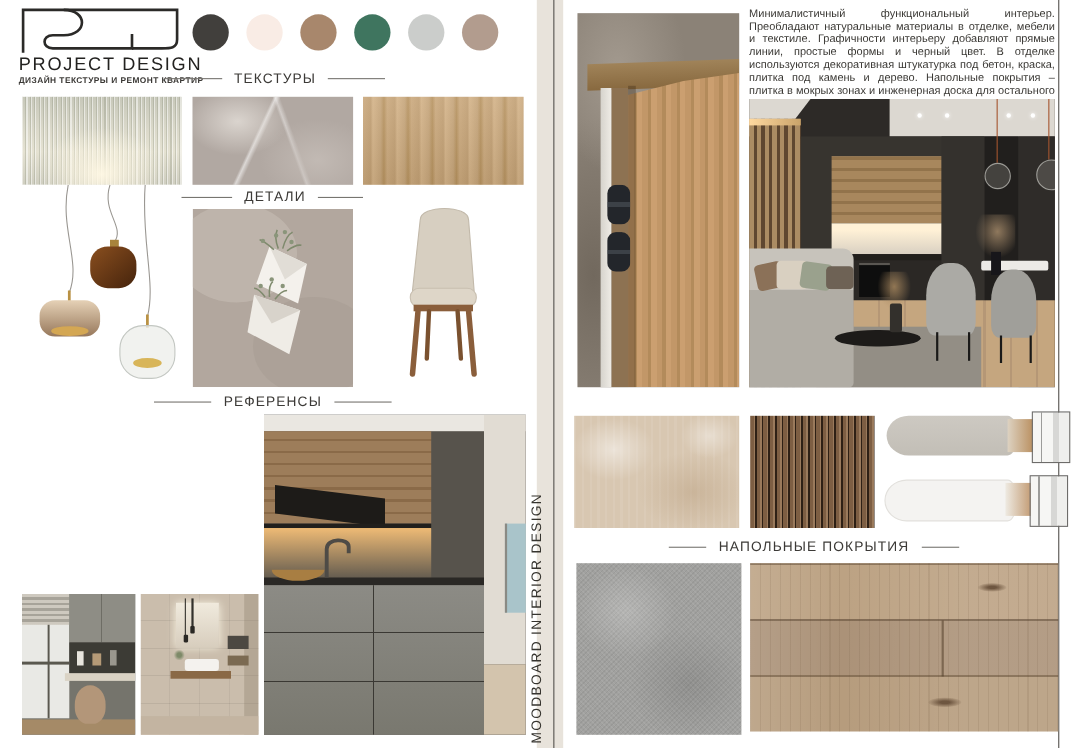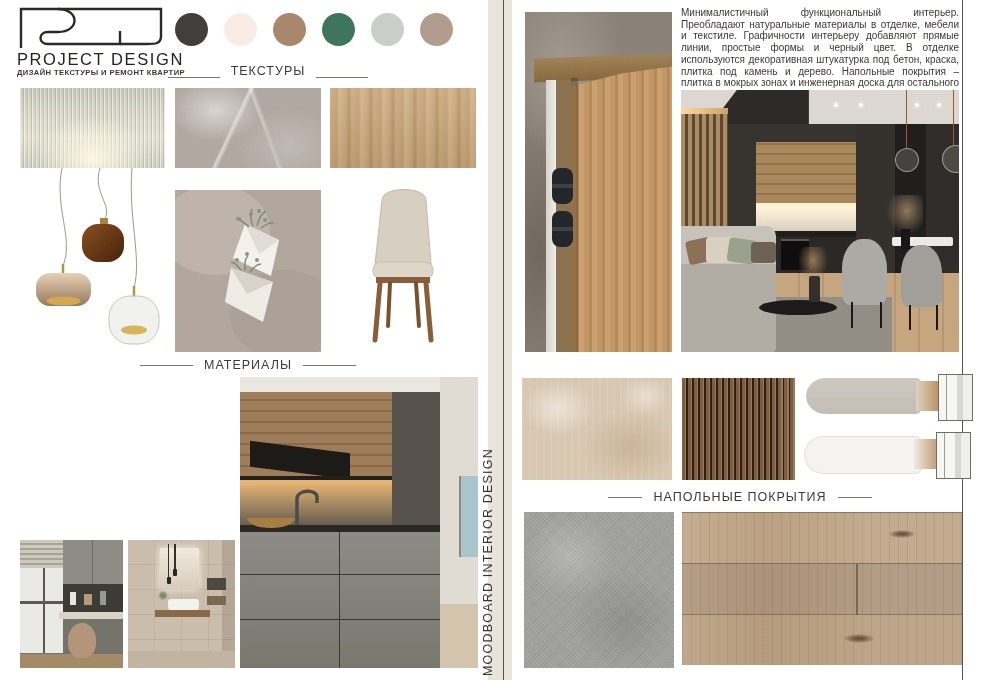--- a/index.html
+++ b/index.html
@@ -15,21 +15,21 @@
   .brand-tag{left:17px;top:68px;width:200px;font-size:7.6px;letter-spacing:.4px;color:#3a3835;font-weight:bold;}
 
   
   .palette{left:175px;top:13px;display:flex;gap:16px;}
   .swatch{width:33px;height:33px;border-radius:50%;}
 
   
   .sec{position:absolute;display:flex;align-items:center;justify-content:center;gap:11px;
        font-size:12.5px;letter-spacing:1px;color:#3c3a37;white-space:nowrap;}
   .rule{display:inline-block;height:1px;width:55px;background:#777570;}
-  #sec-textures{left:168px;top:64px;width:200px;align-items:flex-end;}
+  #sec-textures{left:150px;top:64px;width:200px;}
   #sec-details{left:150px;top:172px;width:200px;}
   #sec-references{left:140px;top:358px;width:216px;}
   #sec-finishing{left:600px;top:356px;width:280px;}
   #sec-flooring{left:608px;top:490px;width:264px;}
 
   
   #tex-ribbed{left:20px;top:88px;width:145px;height:80px;
     background:
       radial-gradient(ellipse 62% 85% at 50% 88%, rgba(255,248,228,.95), rgba(255,248,228,0) 62%),
       repeating-linear-gradient(90deg, rgba(255,255,255,.5) 0 1px, rgba(0,0,0,0) 1px 3px, rgba(135,140,120,.30) 3px 4px),
@@ -255,23 +255,28 @@
     <div class="swatch" style="background: rgb(63, 117, 95);"></div>
     <div class="swatch" style="background: rgb(203, 205, 203);"></div>
     <div class="swatch" style="background: rgb(178, 156, 142);"></div>
   </div>
 
   <div class="sec" id="sec-textures">
     <span class="rule"></span>
     <span>ТЕКСТУРЫ</span>
     <span class="rule"></span>
   </div>
+  <div class="sec" id="sec-details">
+    <span class="rule"></span>
+    <span>ДЕТАЛИ</span>
+    <span class="rule"></span>
+  </div>
   <div class="sec" id="sec-references">
     <span class="rule"></span>
-    <span>МАТЕРИАЛЫ</span>
+    <span>РЕФЕРЕНСЫ</span>
     <span class="rule"></span>
   </div>
   <div class="sec" id="sec-flooring">
     <span class="rule"></span>
     <span>НАПОЛЬНЫЕ ПОКРЫТИЯ</span>
     <span class="rule"></span>
   </div>
 
   <div class="ph" id="tex-ribbed"></div>
   <div class="ph" id="tex-marble"></div>

